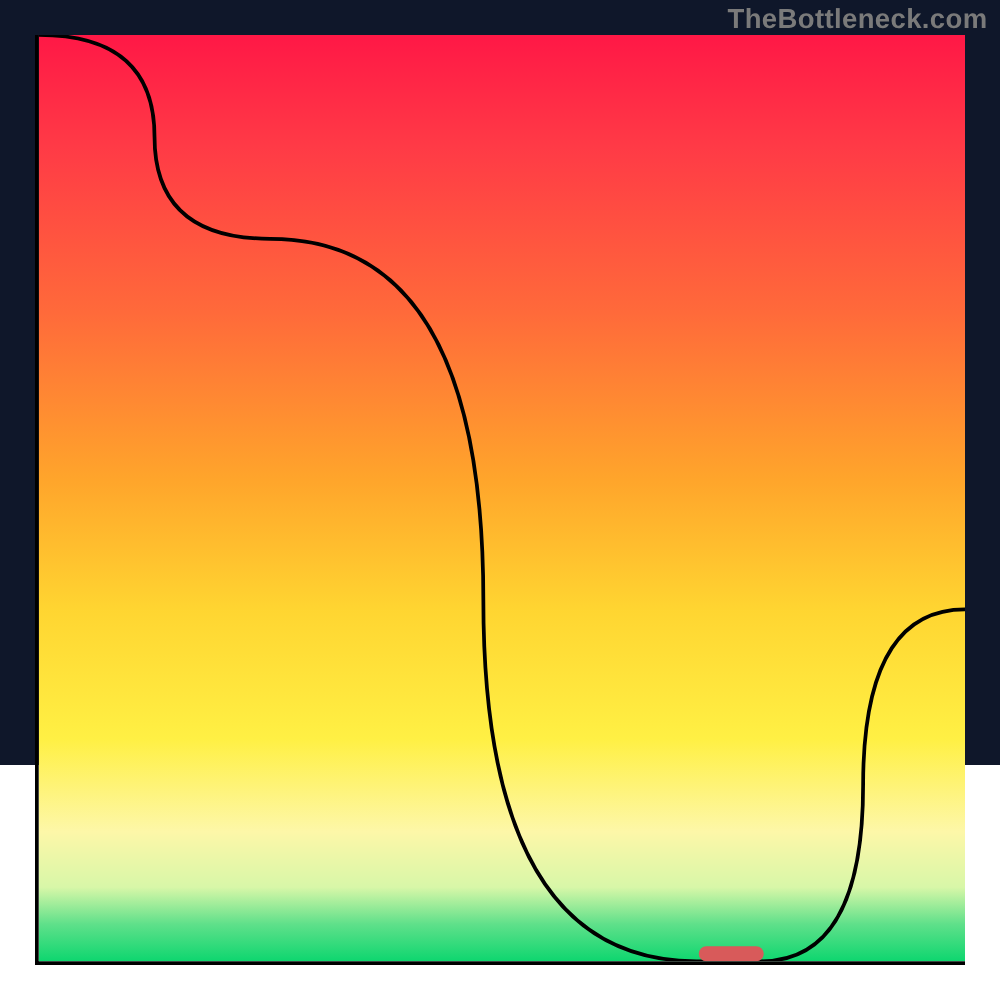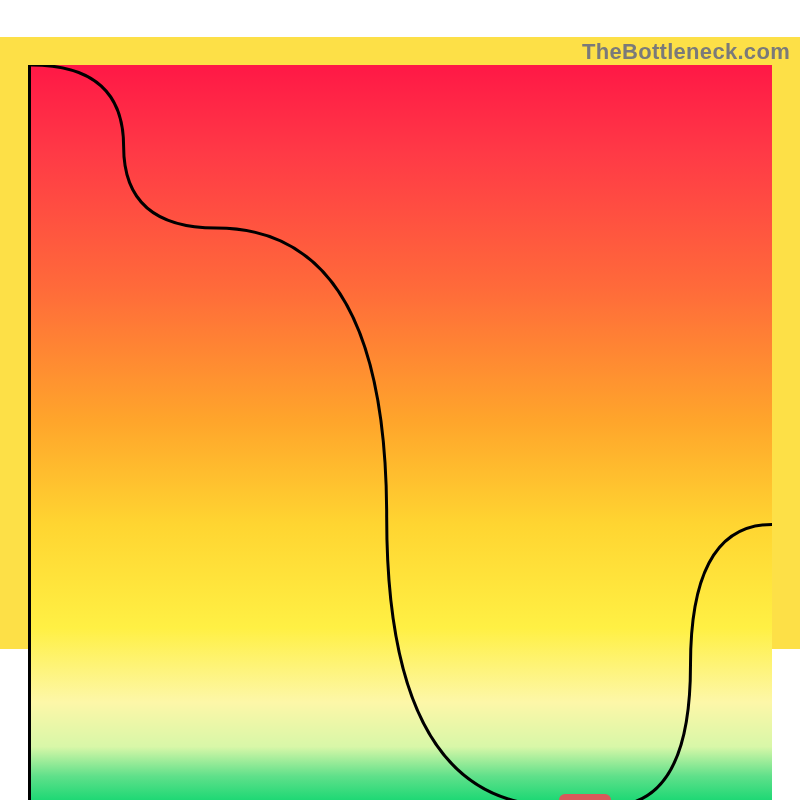--- a/index.html
+++ b/index.html
@@ -8,22 +8,21 @@
     width: 800px;
     height: 800px;
     overflow: hidden;
     background: #ffffff;
     font-family: Arial, Helvetica, sans-serif;
   }
   .stage {
     position: relative;
     width: 800px;
     height: 612px;
-    background: #fde047;
-    margin-top: 37px;
+    background: #0f172a;
   }
   .watermark {
     position: absolute;
     top: 2px;
     right: 10px;
     font-size: 22px;
     font-weight: 600;
     color: #7a7a7a;
     letter-spacing: 0.3px;
     z-index: 10;

